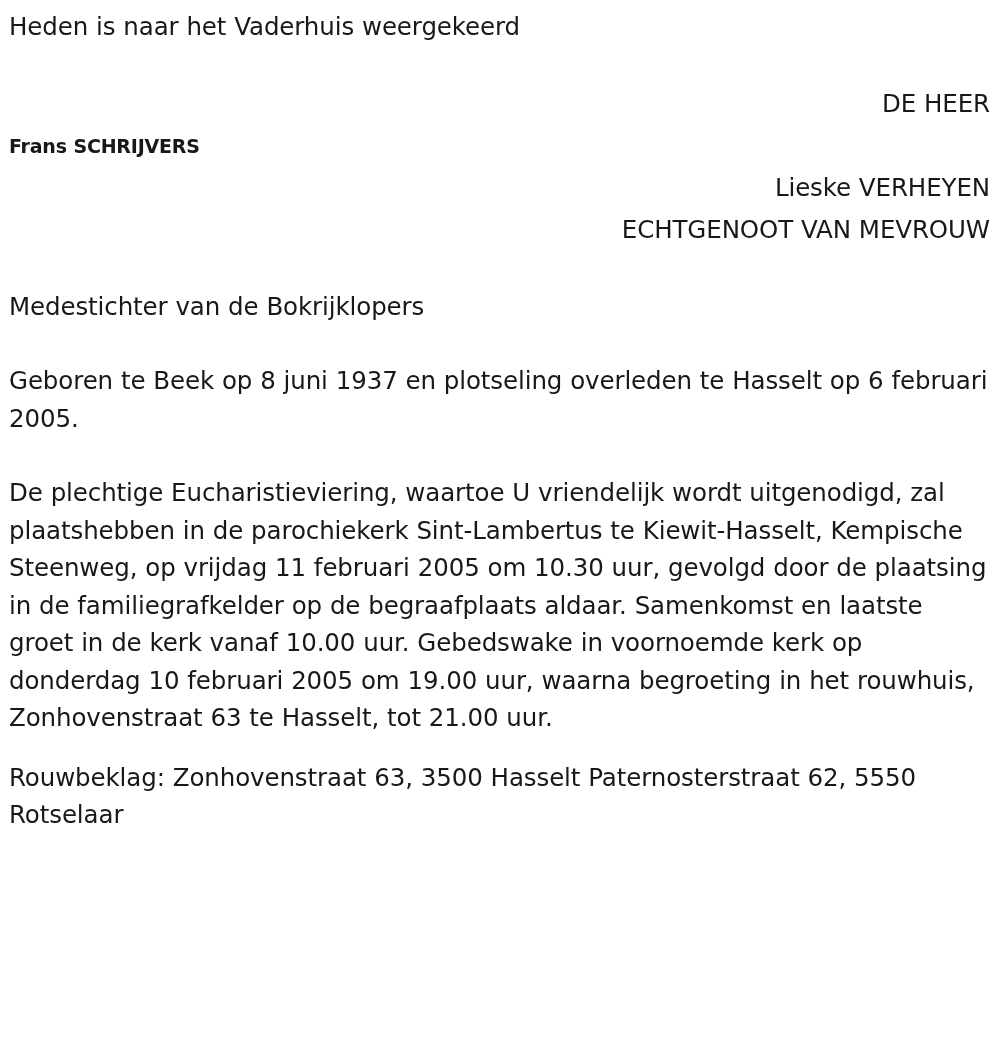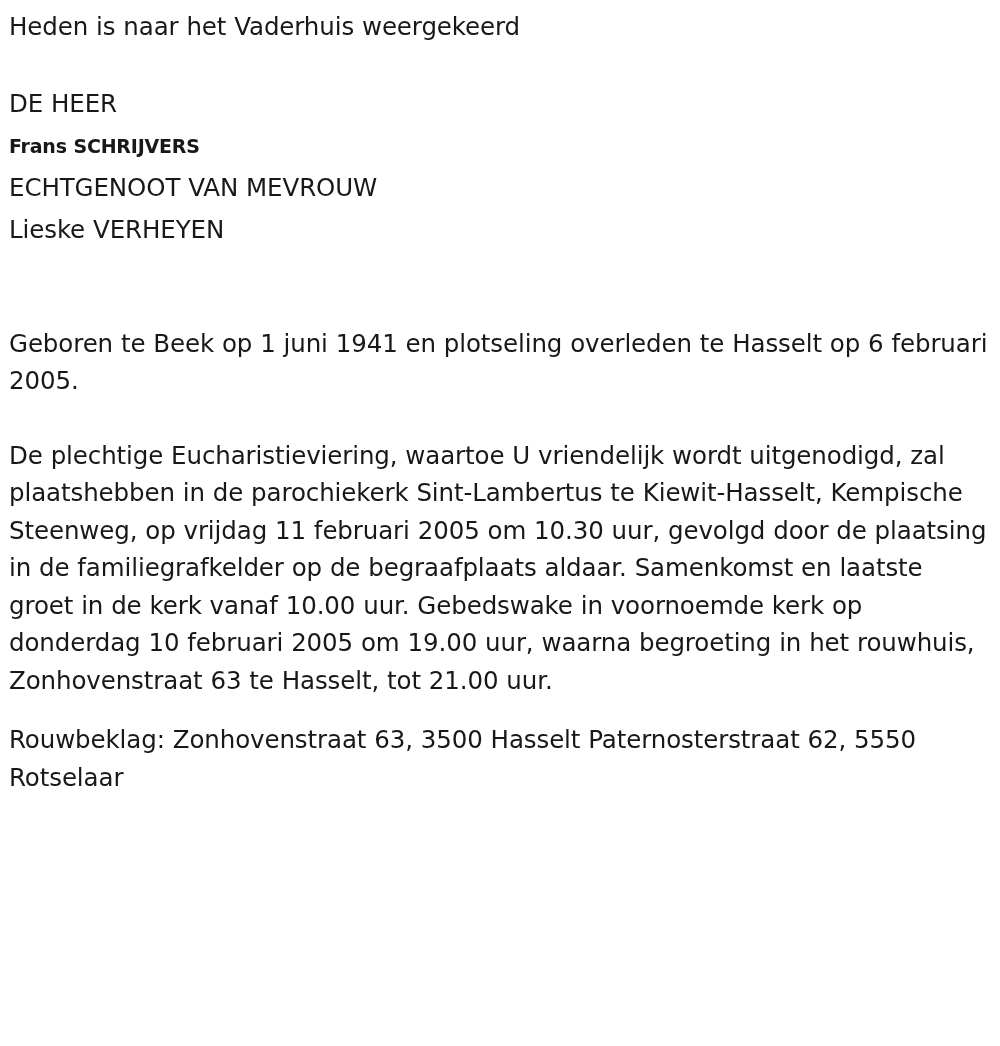--- a/index.html
+++ b/index.html
@@ -38,21 +38,21 @@
     font-size: 24.5px;
     line-height: 37.5px;
     max-width: 985px;
     white-space: pre-wrap;
   }
 
   
   .gap-lg { height: 37px; }
   .gap-sm { height: 22px; }
 
-  .block-identity .para { line-height: 42px; }
+  .block-identity .para { line-height: 42px; text-align: right; }
 
   .name-main {
     font-weight: bold;
     font-size: 19px;
     line-height: 42px;
     margin: 0;
     letter-spacing: -0.2px;
   }
 
   .para.tight {
@@ -65,30 +65,31 @@
 <div class="sheet">
   <article class="notice">
 
     <p class="para">Heden is naar het Vaderhuis weergekeerd</p>
 
     <div class="gap-lg"></div>
 
     <section class="block-identity">
       <p class="para">DE HEER</p>
       <p class="name-main">Frans SCHRIJVERS</p>
+      <p class="para">Lieske VERHEYEN</p>
       <p class="para">ECHTGENOOT VAN MEVROUW</p>
-      <p class="para">Lieske VERHEYEN</p>
     </section>
 
     <div class="gap-lg"></div>
 
+    <p class="para">Medestichter van de Bokrijklopers</p>
 
     <div class="gap-lg"></div>
 
-    <p class="para tight">Geboren te Beek op 1 juni 1941 en plotseling overleden te Hasselt op 6 februari 2005.</p>
+    <p class="para tight">Geboren te Beek op 8 juni 1937 en plotseling overleden te Hasselt op 6 februari 2005.</p>
 
     <div class="gap-lg"></div>
 
     <p class="para tight">De plechtige Eucharistieviering, waartoe U vriendelijk wordt uitgenodigd, zal plaatshebben in de parochiekerk Sint-Lambertus te Kiewit-Hasselt, Kempische Steenweg, op vrijdag 11 februari 2005 om 10.30 uur, gevolgd door de plaatsing in de familiegrafkelder op de begraafplaats aldaar. Samenkomst en laatste groet in de kerk vanaf 10.00 uur. Gebedswake in voornoemde kerk op donderdag 10 februari 2005 om 19.00 uur, waarna begroeting in het rouwhuis, Zonhovenstraat 63 te Hasselt, tot 21.00 uur.</p>
 
     <div class="gap-sm"></div>
 
     <p class="para tight">Rouwbeklag: Zonhovenstraat 63, 3500 Hasselt Paternosterstraat 62, 5550 Rotselaar</p>
 
     <div class="gap-lg"></div>

